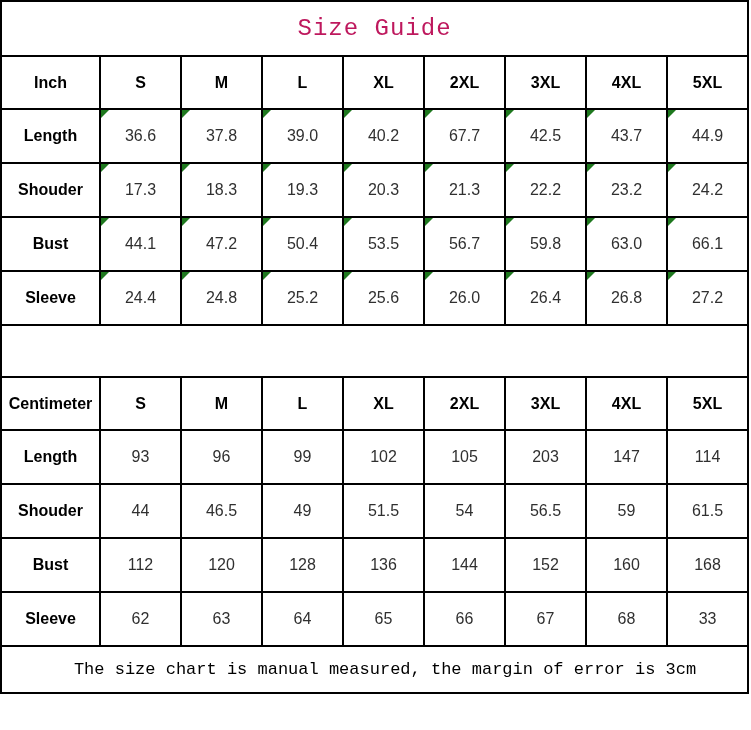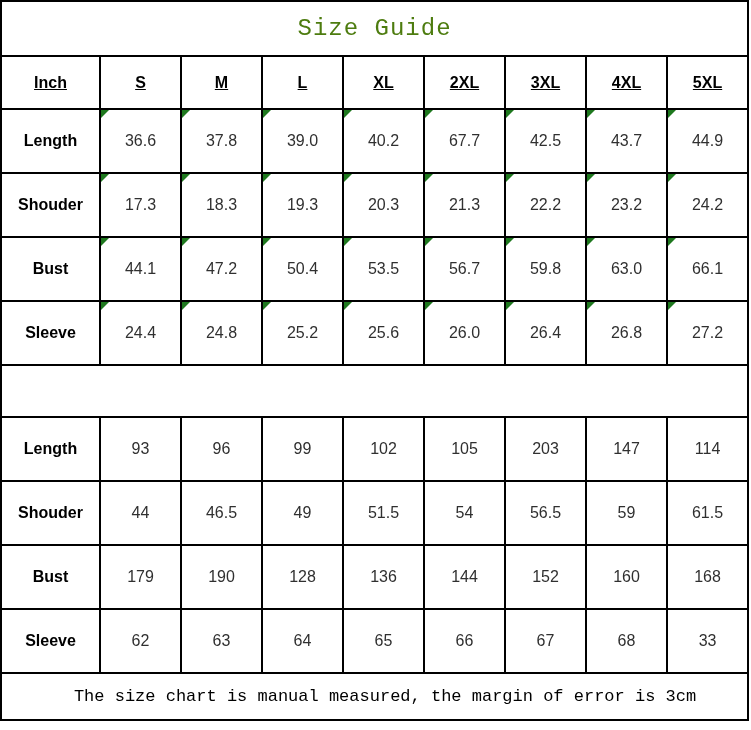--- a/index.html
+++ b/index.html
@@ -1,25 +1,25 @@
 <!DOCTYPE html>
 <html><head>
 <meta charset="utf-8">
 <style>
   html,body{margin:0;padding:0;background:#ffffff;}
   body{width:751px;height:730px;font-family:"Liberation Sans",sans-serif;}
   table{border-collapse:collapse;table-layout:fixed;width:749px;margin:0;}
   td,th{border:2px solid #000000;padding:0;text-align:center;vertical-align:middle;background:#ffffff;overflow:hidden;}
   .r-title{height:55px;}
   .r-head{height:53px;}
-  .r-data{height:64px;}
+  .r-data{height:54px;}
   .r-gap{height:52px;}
   .r-foot{height:47px;}
-  .title-cell{font-family:"Liberation Mono","DejaVu Sans Mono",monospace;font-size:24px;font-weight:400;color:#4d7c0f;letter-spacing:1px;}
-  .hd{font-size:16px;font-weight:700;color:#000000;text-decoration:underline;}
+  .title-cell{font-family:"Liberation Mono","DejaVu Sans Mono",monospace;font-size:24px;font-weight:400;color:#be185d;letter-spacing:1px;}
+  .hd{font-size:16px;font-weight:700;color:#000000;}
   .rlabel{font-size:16px;font-weight:700;color:#000000;}
   .num{font-size:16px;font-weight:400;color:#303030;position:relative;}
   .tri{position:absolute;top:0;left:0;width:8px;height:8px;background:#1e781e;clip-path:polygon(0 0,100% 0,0 100%);}
   .gap-cell{background:#ffffff;}
   .foot-cell{font-family:"Liberation Mono","DejaVu Sans Mono",monospace;font-size:17px;font-weight:400;color:#000000;padding-left:21px;}
   col.c-label{width:99px;}
   col.c-size{width:81px;}
 </style>
 </head>
 <body>
@@ -99,20 +99,31 @@
     <td class="num"><span class="tri"></span><span>26.0</span></td>
     <td class="num"><span class="tri"></span><span>26.4</span></td>
     <td class="num"><span class="tri"></span><span>26.8</span></td>
     <td class="num"><span class="tri"></span><span>27.2</span></td>
   </tr>
 
   <tr class="r-gap">
     <td class="gap-cell" colspan="9"></td>
   </tr>
 
+  <tr class="r-head">
+    <th class="hd">Centimeter</th>
+    <th class="hd">S</th>
+    <th class="hd">M</th>
+    <th class="hd">L</th>
+    <th class="hd">XL</th>
+    <th class="hd">2XL</th>
+    <th class="hd">3XL</th>
+    <th class="hd">4XL</th>
+    <th class="hd">5XL</th>
+  </tr>
 
   <tr class="r-data">
     <th class="rlabel">Length</th>
     <td class="num"><span>93</span></td>
     <td class="num"><span>96</span></td>
     <td class="num"><span>99</span></td>
     <td class="num"><span>102</span></td>
     <td class="num"><span>105</span></td>
     <td class="num"><span>203</span></td>
     <td class="num"><span>147</span></td>
@@ -126,22 +137,22 @@
     <td class="num"><span>49</span></td>
     <td class="num"><span>51.5</span></td>
     <td class="num"><span>54</span></td>
     <td class="num"><span>56.5</span></td>
     <td class="num"><span>59</span></td>
     <td class="num"><span>61.5</span></td>
   </tr>
 
   <tr class="r-data">
     <th class="rlabel">Bust</th>
-    <td class="num"><span>179</span></td>
-    <td class="num"><span>190</span></td>
+    <td class="num"><span>112</span></td>
+    <td class="num"><span>120</span></td>
     <td class="num"><span>128</span></td>
     <td class="num"><span>136</span></td>
     <td class="num"><span>144</span></td>
     <td class="num"><span>152</span></td>
     <td class="num"><span>160</span></td>
     <td class="num"><span>168</span></td>
   </tr>
 
   <tr class="r-data">
     <th class="rlabel">Sleeve</th>

